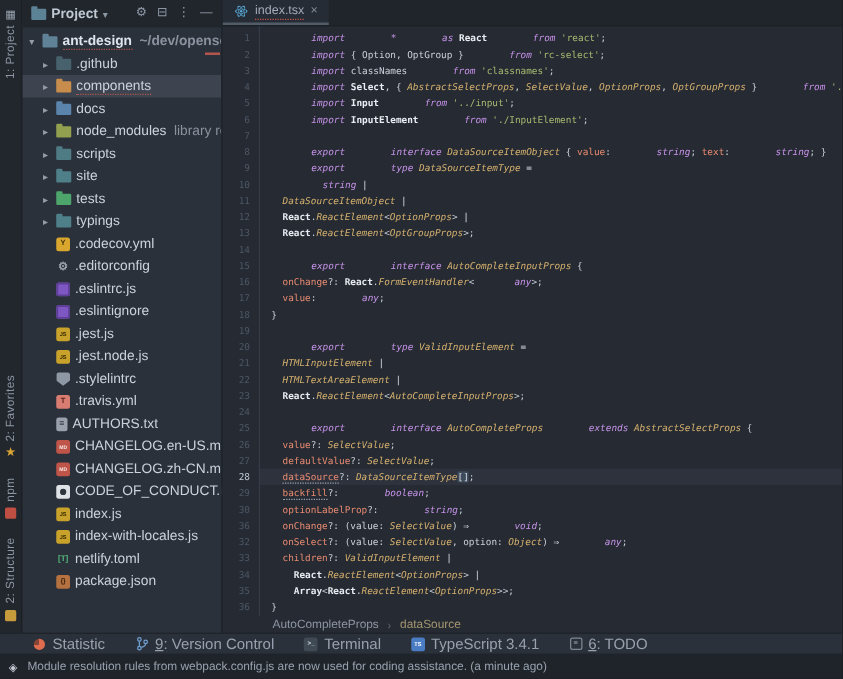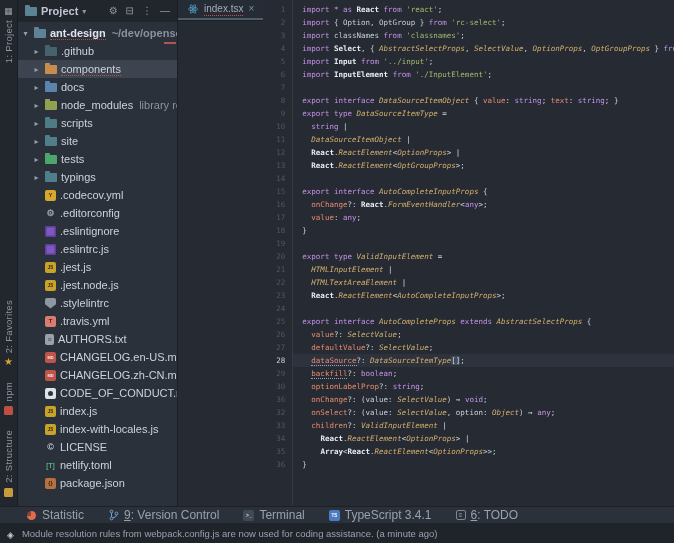--- a/index.html
+++ b/index.html
@@ -62,41 +62,41 @@
   .stylelint-file{background:#8e98a5;border-radius:0;clip-path:polygon(0 0,100% 0,100% 62%,50% 100%,0 62%);}
   .travis-file{background:#d97c72;color:#5c221b;}.travis-file::after{content:"T";font-size:6px;}
   .text-file{background:#99a1ad;width:9px !important;border-radius:1px;color:#3a414b;}.text-file::after{content:"≡";font-size:7px;}
   .md-file{background:#bf5449;color:#f7e9e7;}.md-file::after{content:"MD";font-size:4px;letter-spacing:0;}
   .github-file{background:#dfe3e8;border-radius:50%;}.github-file::after{content:"";width:5px;height:5px;border-radius:50%;background:#2f363e;display:block;}
   .license-file{color:#c8cfd9;}.license-file::after{content:"©";font-size:9px;}
   .toml-file{color:#53b97c;}.toml-file::after{content:"[T]";font-size:6.5px;}
   .json-file{background:#b5713f;color:#35200c;}.json-file::after{content:"{}";font-size:5.5px;}
 
   
-  .editor{flex:1;display:flex;flex-direction:row;min-width:0;background:#262b33;}
+  .editor{flex:1;display:flex;flex-direction:column;min-width:0;background:#262b33;}
   .tabbar{height:21px;background:#20252b;display:flex;align-items:stretch;border-bottom:1px solid #1b2026;flex:none;}
   .tab{display:flex;align-items:center;gap:5px;padding:0 9px;background:#262c35;border-bottom:2px solid #515c68;}
   .tab-label{font-size:10px;color:#a3acba;border-bottom:1px dotted #c25048;padding-bottom:1px;}
   .tab-close{color:#7f8995;font-size:10px;line-height:1;}
   .react-icon{position:relative;width:12px;height:12px;flex:none;}
   .react-icon::before,.react-icon::after,.react-icon i{content:"";position:absolute;inset:1px;border:1px solid #56a8d6;border-radius:50%;display:block;}
   .react-icon::before{transform:scaleY(.42);}
   .react-icon::after{transform:rotate(60deg) scaleY(.42);}
   .react-icon i{transform:rotate(-60deg) scaleY(.42);}
   .react-icon b{position:absolute;left:50%;top:50%;width:2px;height:2px;margin:-1px;background:#56a8d6;border-radius:50%;}
 
   .code-area{flex:1;display:flex;min-height:0;}
   .gutter{width:30px;padding:3px 7px 0 0;text-align:right;flex:none;
           font:7.5px "DejaVu Sans Mono",monospace;line-height:13px;color:#4c5765;border-right:1px solid #333b45;}
   .gl{height:13px;}
   .gl.cur{color:#c3cad5;}
   .code{flex:1;padding-top:3px;font:7.5px "DejaVu Sans Mono",monospace;line-height:13px;white-space:pre;overflow:hidden;}
   .cl{height:13px;padding-left:9px;}
   .cl.cur{background:rgba(125,145,175,.08);}
-  .tk-k{color:#c792ea;}
+  .tk-k{color:#c792ea;font-style:italic;margin-left:32px;}
   .tk-t{color:#d5b06e;font-style:italic;}
   .tk-p{color:#e98a70;}
   .tk-pu{color:#e98a70;border-bottom:1px dotted #97a1b0;}
   .tk-d{color:#c9d0da;}
   .tk-s{color:#a5ba70;}
   .tk-b{color:#e9edf3;font-weight:bold;}
   .tk-o{color:#d4dae3;}
   .tk-hl{color:#d8dee8;background:#3e4b5a;border-radius:1px;}
 
   .breadcrumbs{height:13px;display:flex;align-items:center;gap:7px;padding-left:40px;font-size:9.5px;flex:none;}
@@ -212,26 +212,26 @@
             <span class="tname">.codecov.yml</span>
           </div>
           <div class="trow">
             <span class="chev"></span>
             <span class="ticon editorconfig-file"></span>
             <span class="tname">.editorconfig</span>
           </div>
           <div class="trow">
             <span class="chev"></span>
             <span class="ticon eslint-file"></span>
+            <span class="tname">.eslintrc.js</span>
+          </div>
+          <div class="trow">
+            <span class="chev"></span>
+            <span class="ticon eslint-file"></span>
             <span class="tname">.eslintignore</span>
-          </div>
-          <div class="trow">
-            <span class="chev"></span>
-            <span class="ticon eslint-file"></span>
-            <span class="tname">.eslintrc.js</span>
           </div>
           <div class="trow">
             <span class="chev"></span>
             <span class="ticon js-file"></span>
             <span class="tname">.jest.js</span>
           </div>
           <div class="trow">
             <span class="chev"></span>
             <span class="ticon js-file"></span>
             <span class="tname">.jest.node.js</span>
@@ -268,25 +268,20 @@
           </div>
           <div class="trow">
             <span class="chev"></span>
             <span class="ticon js-file"></span>
             <span class="tname">index.js</span>
           </div>
           <div class="trow">
             <span class="chev"></span>
             <span class="ticon js-file"></span>
             <span class="tname">index-with-locales.js</span>
-          </div>
-          <div class="trow">
-            <span class="chev"></span>
-            <span class="ticon license-file"></span>
-            <span class="tname">LICENSE</span>
           </div>
           <div class="trow">
             <span class="chev"></span>
             <span class="ticon toml-file"></span>
             <span class="tname">netlify.toml</span>
           </div>
           <div class="trow">
             <span class="chev"></span>
             <span class="ticon json-file"></span>
             <span class="tname">package.json</span>

